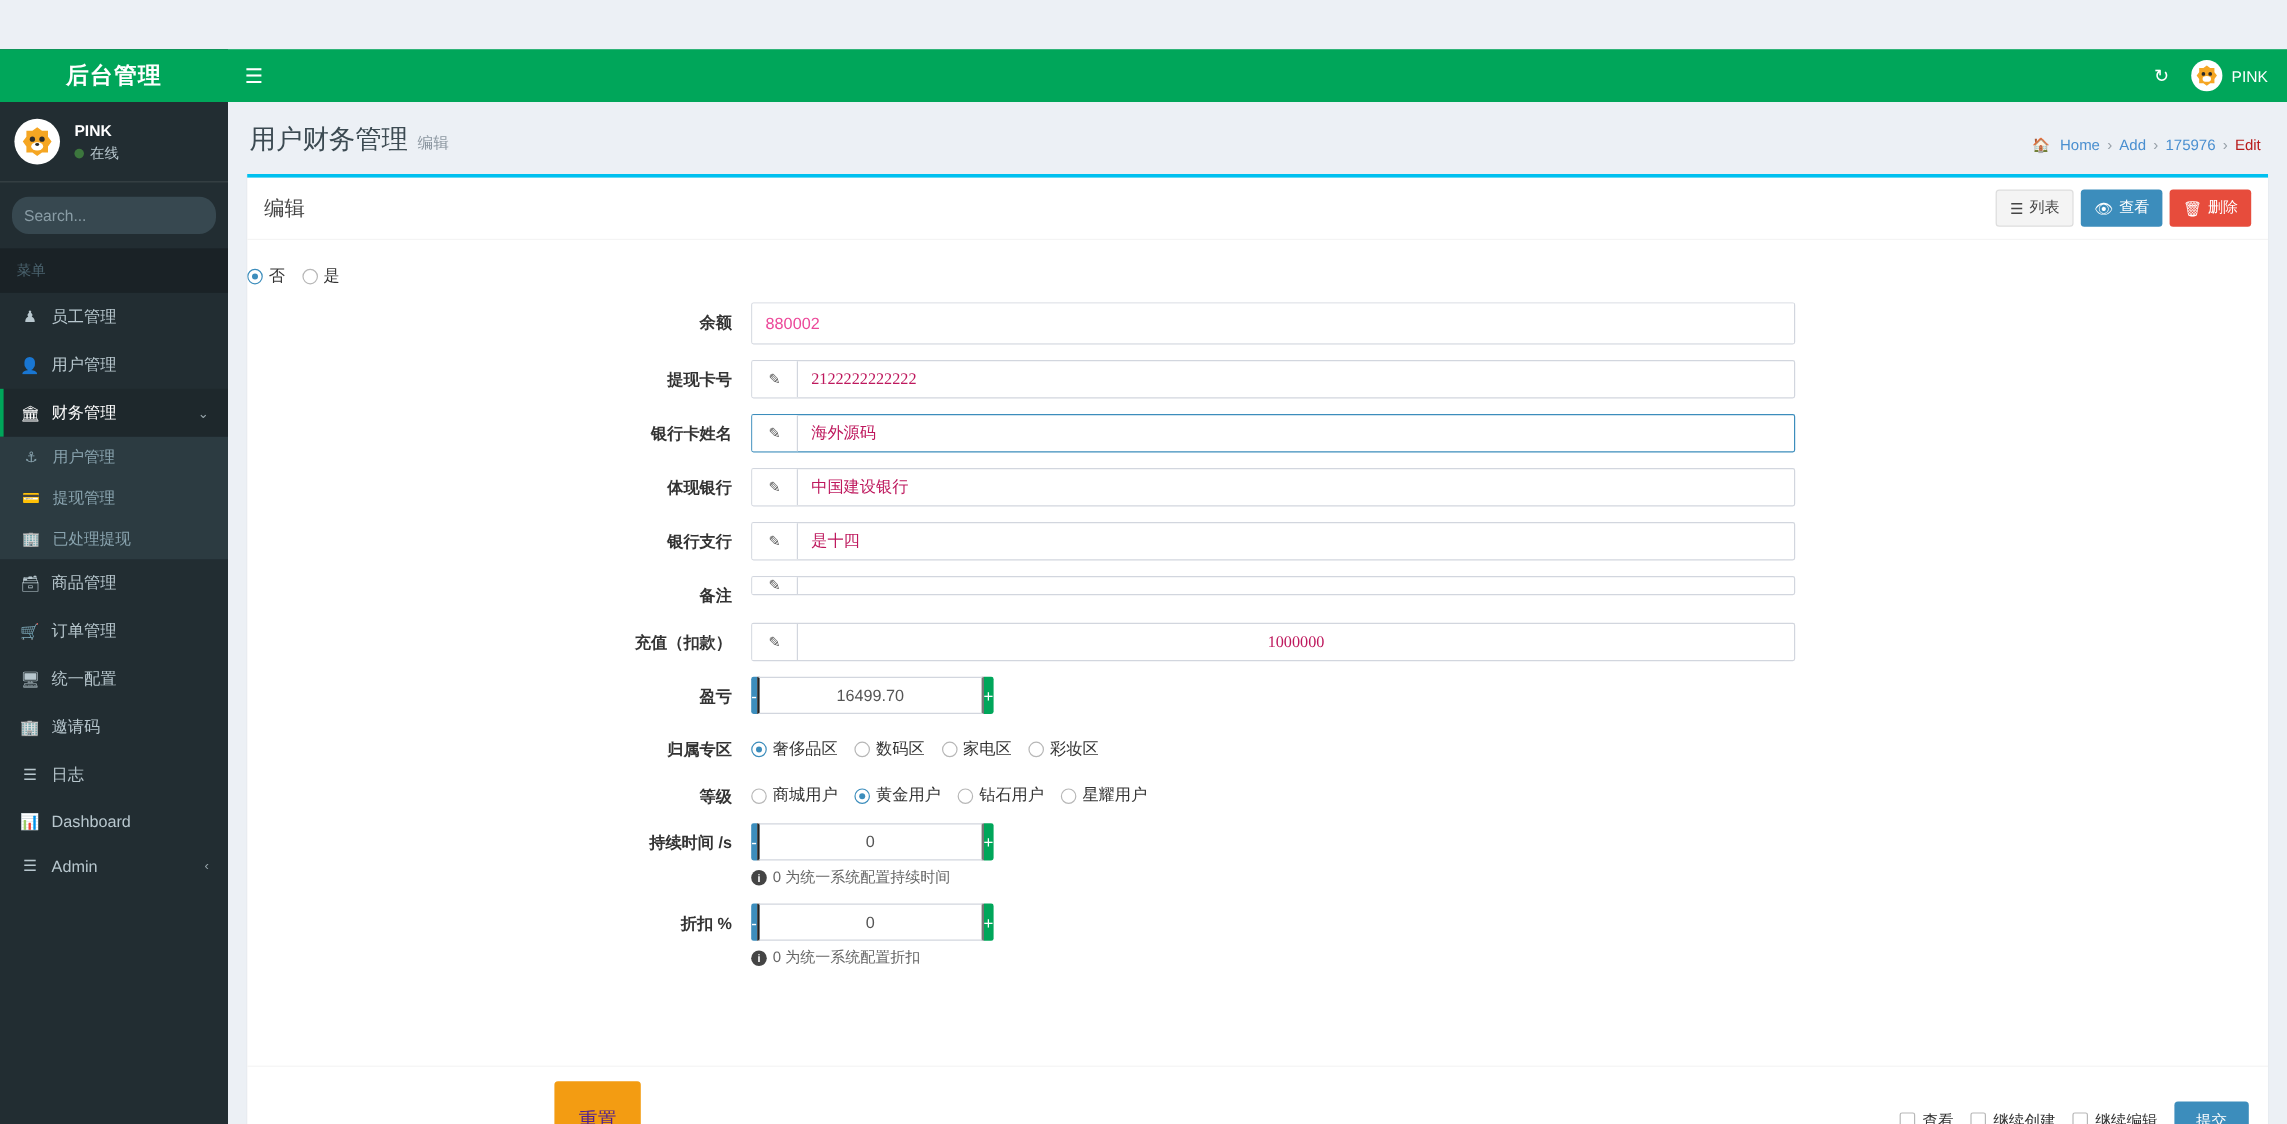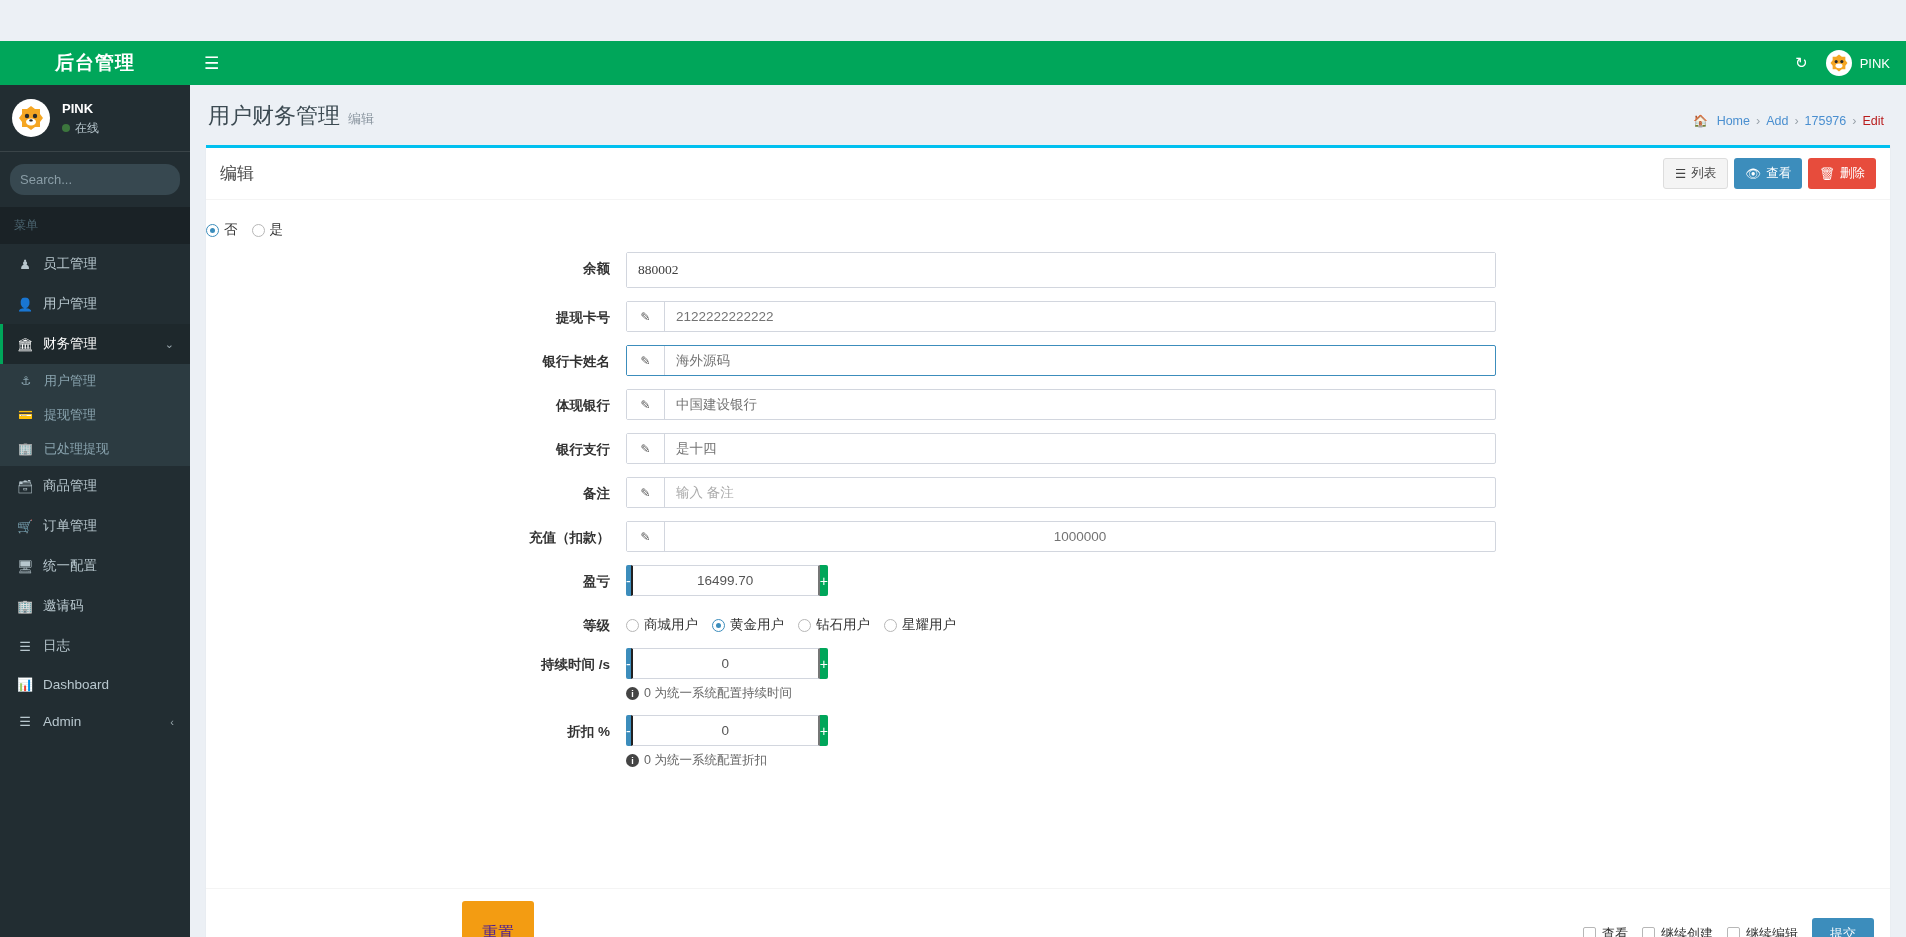--- a/index.html
+++ b/index.html
@@ -125,28 +125,28 @@
   .fld { flex: 1; max-width: 870px; }
 
   .inputwrap { display: flex; border: 1px solid #d2d6de; border-radius: 2px; background: #fff; }
   .inputwrap.focused { border-color: #3c8dbc; }
   .addon {
     width: 38px; display: flex; align-items: center; justify-content: center;
     border-right: 1px solid #d2d6de; color: #555; font-size: 12px; background: #fff;
   }
   .inputwrap input {
     flex: 1; border: 0; outline: none; padding: 7px 11px; font-size: 13.5px;
-    color: #737373; font-family: Liberation Sans, sans-serif; background: transparent; min-width: 0;
+    color: #be185d; font-family: Liberation Serif, serif; background: transparent; min-width: 0;
   }
   .inputwrap input::placeholder { color: #a9a9a9; }
   .inputwrap input.right { text-align: center; }
   .plain { border: 1px solid #d2d6de; border-radius: 2px; }
   .plain input {
     width: 100%; border: 0; outline: none; padding: 9px 11px; font-size: 13.5px;
-    color: #404040; font-family: Liberation Serif, serif;
+    color: #ec4899; font-family: Liberation Sans, sans-serif;
   }
 
   .radios { display: flex; align-items: center; gap: 14px; padding-top: 7px; }
   .radio { display: flex; align-items: center; gap: 5px; font-size: 13.5px; color: #333; cursor: pointer; }
   .rb {
     width: 13px; height: 13px; border-radius: 50%; border: 1px solid #b7b7b7;
     background: #fff; display: inline-block; position: relative; flex: 0 0 13px;
   }
   .rb.on { border-color: #3c8dbc; }
   .rb.on::after {
@@ -399,21 +399,20 @@
               <input type="text" value="是十四" style="">
             </div>
           </div>
         </div>
 
         <div class="row">
           <div class="lbl">备注</div>
           <div class="fld">
             <div class="inputwrap">
               <span class="addon">✎</span>
-              <input type="text" placeholder="输入 备注" style="">
             </div>
           </div>
         </div>
 
         <div class="row">
           <div class="lbl">充值（扣款）</div>
           <div class="fld">
             <div class="inputwrap">
               <span class="addon">✎</span>
               <input type="text" class="right" value="1000000" style="">
@@ -425,20 +424,43 @@
           <div class="lbl">盈亏</div>
           <div class="fld">
             <div class="spinner">
               <div class="sp-btn sp-minus">-</div>
               <input class="sp-val" type="text" value="16499.70" style="">
               <div class="sp-btn sp-plus">+</div>
             </div>
           </div>
         </div>
 
+        <div class="row">
+          <div class="lbl">归属专区</div>
+          <div class="fld">
+            <div class="radios">
+              <label class="radio">
+                <span class="rb on"></span>
+                <span>奢侈品区</span>
+              </label>
+              <label class="radio">
+                <span class="rb"></span>
+                <span>数码区</span>
+              </label>
+              <label class="radio">
+                <span class="rb"></span>
+                <span>家电区</span>
+              </label>
+              <label class="radio">
+                <span class="rb"></span>
+                <span>彩妆区</span>
+              </label>
+            </div>
+          </div>
+        </div>
 
         <div class="row">
           <div class="lbl">等级</div>
           <div class="fld">
             <div class="radios">
               <label class="radio">
                 <span class="rb"></span>
                 <span>商城用户</span>
               </label>
               <label class="radio">

